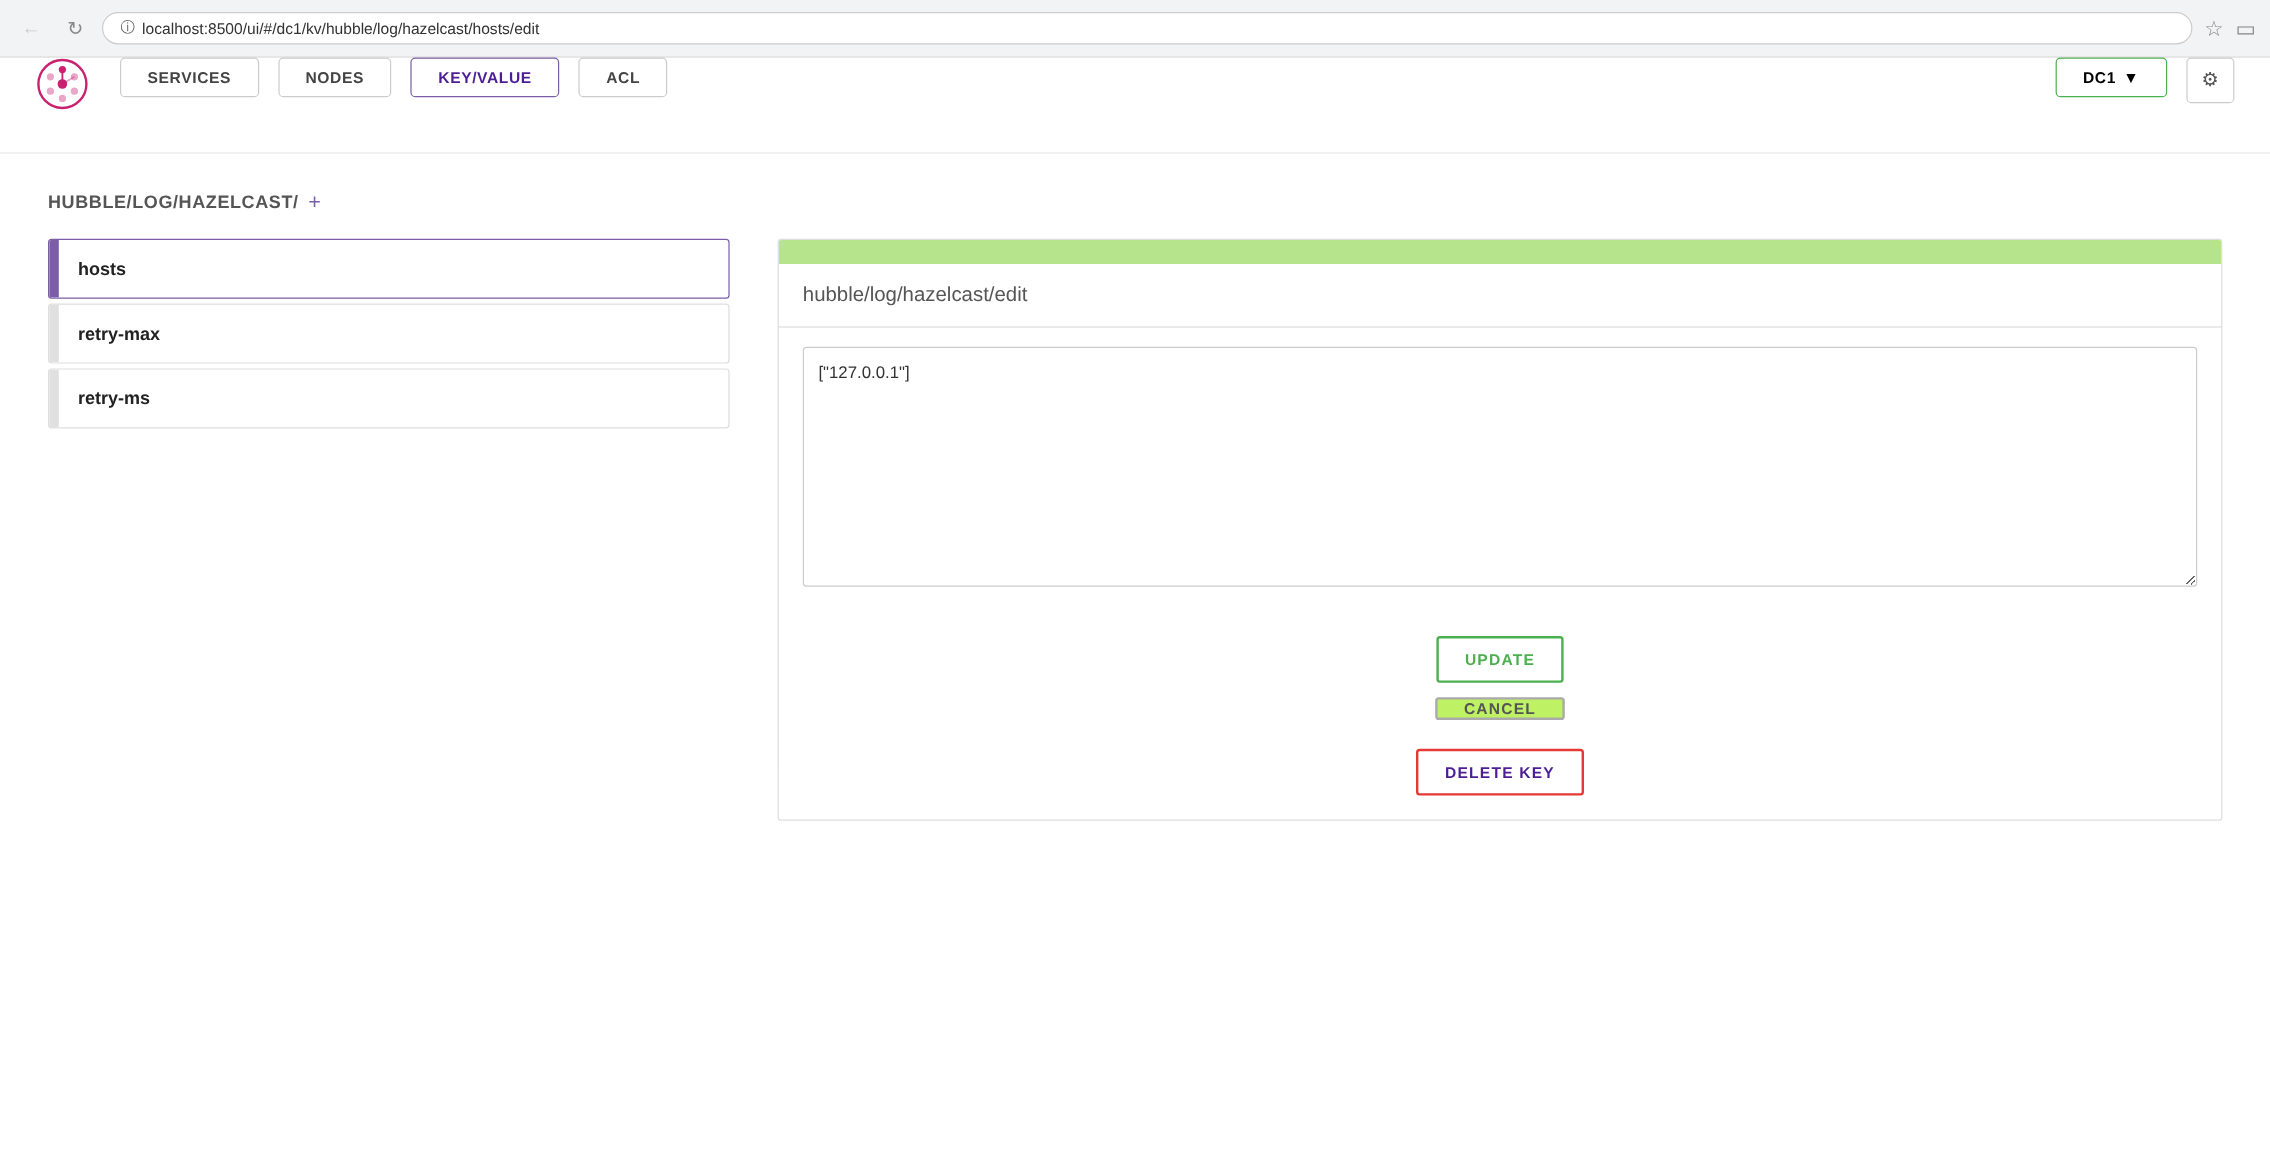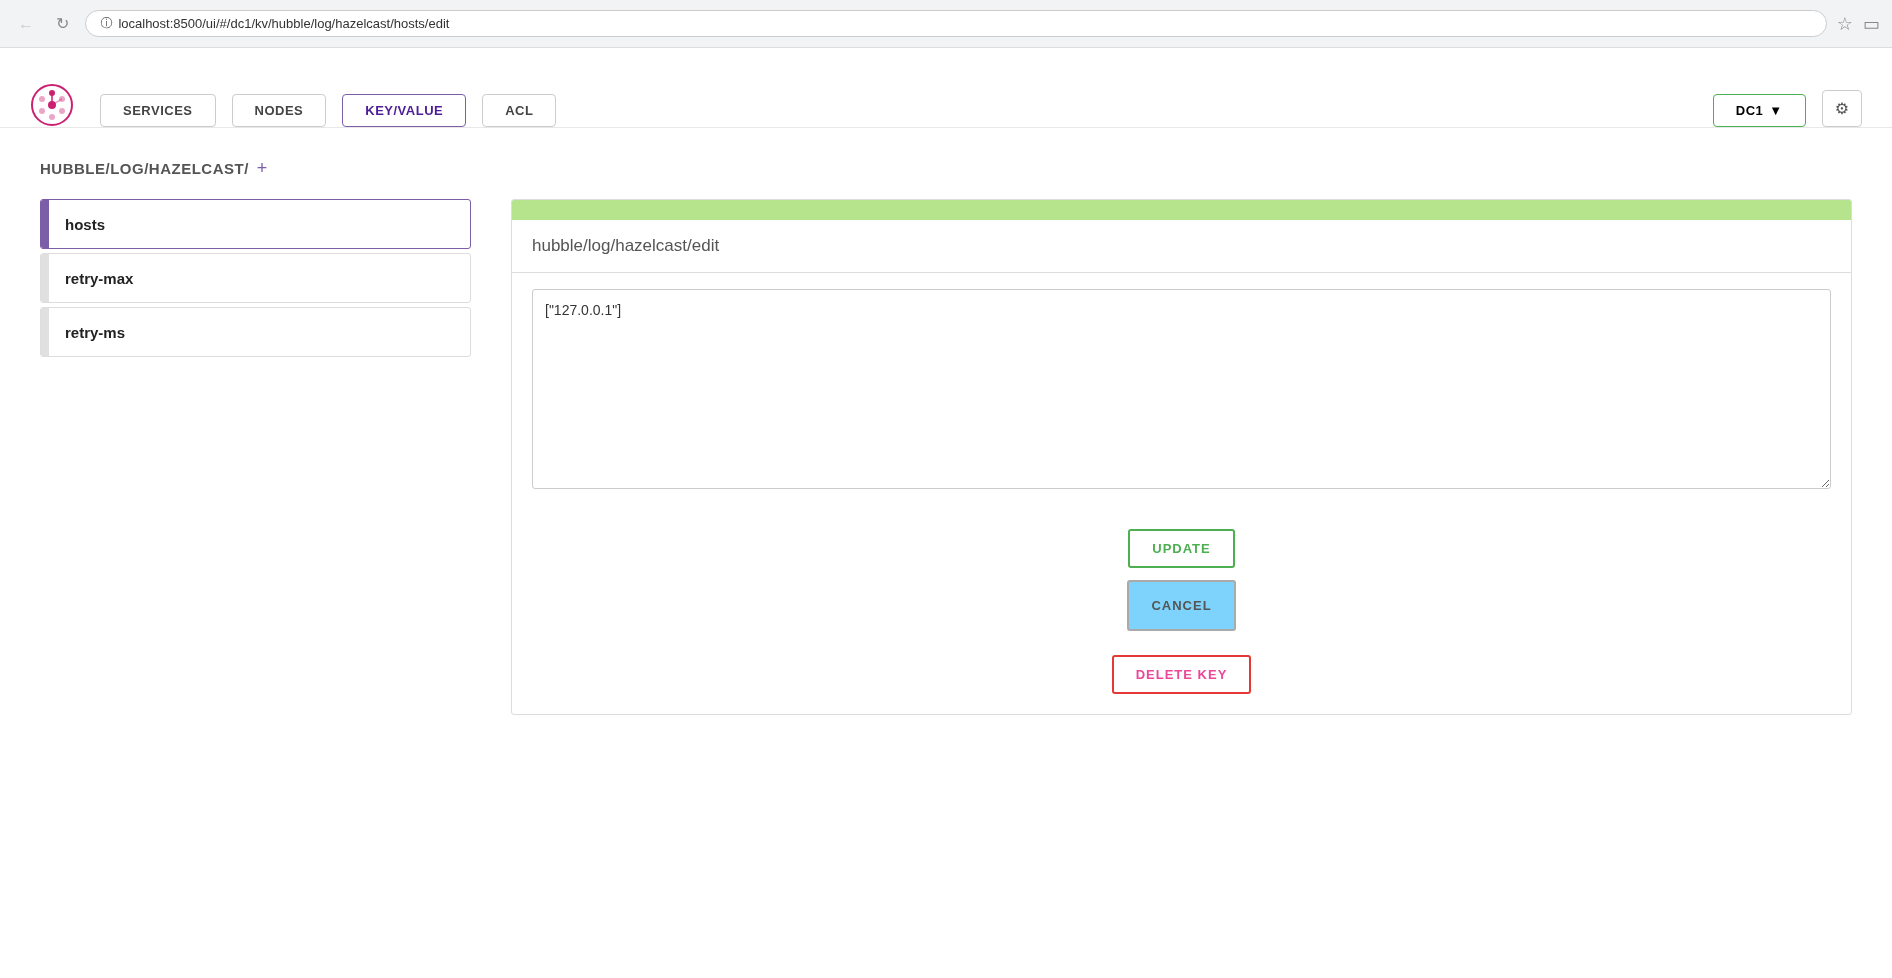--- a/index.html
+++ b/index.html
@@ -36,21 +36,21 @@
       color: #333;
       gap: 6px;
     }
     .address-bar .lock-icon { color: #555; font-size: 12px; }
     .browser-actions { display: flex; gap: 10px; align-items: center; color: #888; font-size: 18px; }
     .browser-actions span { cursor: pointer; }
 
     
     .app-header {
       display: flex;
-      align-items: flex-end;
+      align-items: flex-start;
       padding: 0 30px;
       height: 80px;
       border-bottom: 1px solid #e8e8e8;
       gap: 16px;
     }
     .logo {
       width: 44px;
       height: 44px;
       margin-right: 10px;
     }
@@ -116,21 +116,21 @@
 
     
     .panels {
       display: flex;
       gap: 40px;
       align-items: flex-start;
     }
 
     
     .key-list {
-      width: 431px;
+      width: 568px;
       flex-shrink: 0;
     }
     .key-item {
       display: flex;
       align-items: center;
       border: 1px solid #ddd;
       border-radius: 3px;
       margin-bottom: 4px;
       cursor: pointer;
       background: #fff;
@@ -203,35 +203,35 @@
       padding: 10px 22px;
       border-radius: 3px;
       font-size: 13px;
       font-weight: 700;
       letter-spacing: 1px;
       cursor: pointer;
       text-transform: uppercase;
     }
     .btn-cancel {
       border: 2px solid #aaa;
-      background: #7dd3fc;
+      background: #bef264;
       color: #555;
-      padding: 16px 22px;
+      padding: 0 22px;
       border-radius: 3px;
       font-size: 13px;
       font-weight: 700;
       letter-spacing: 1px;
       cursor: pointer;
       text-transform: uppercase;
     }
     .btn-spacer { flex: 1; }
     .btn-delete {
       border: 2px solid #e53935;
       background: #fff;
-      color: #ec4899;
+      color: #4c1d95;
       padding: 10px 22px;
       border-radius: 3px;
       font-size: 13px;
       font-weight: 700;
       letter-spacing: 1px;
       cursor: pointer;
       text-transform: uppercase;
     }
   </style>
 </head>

